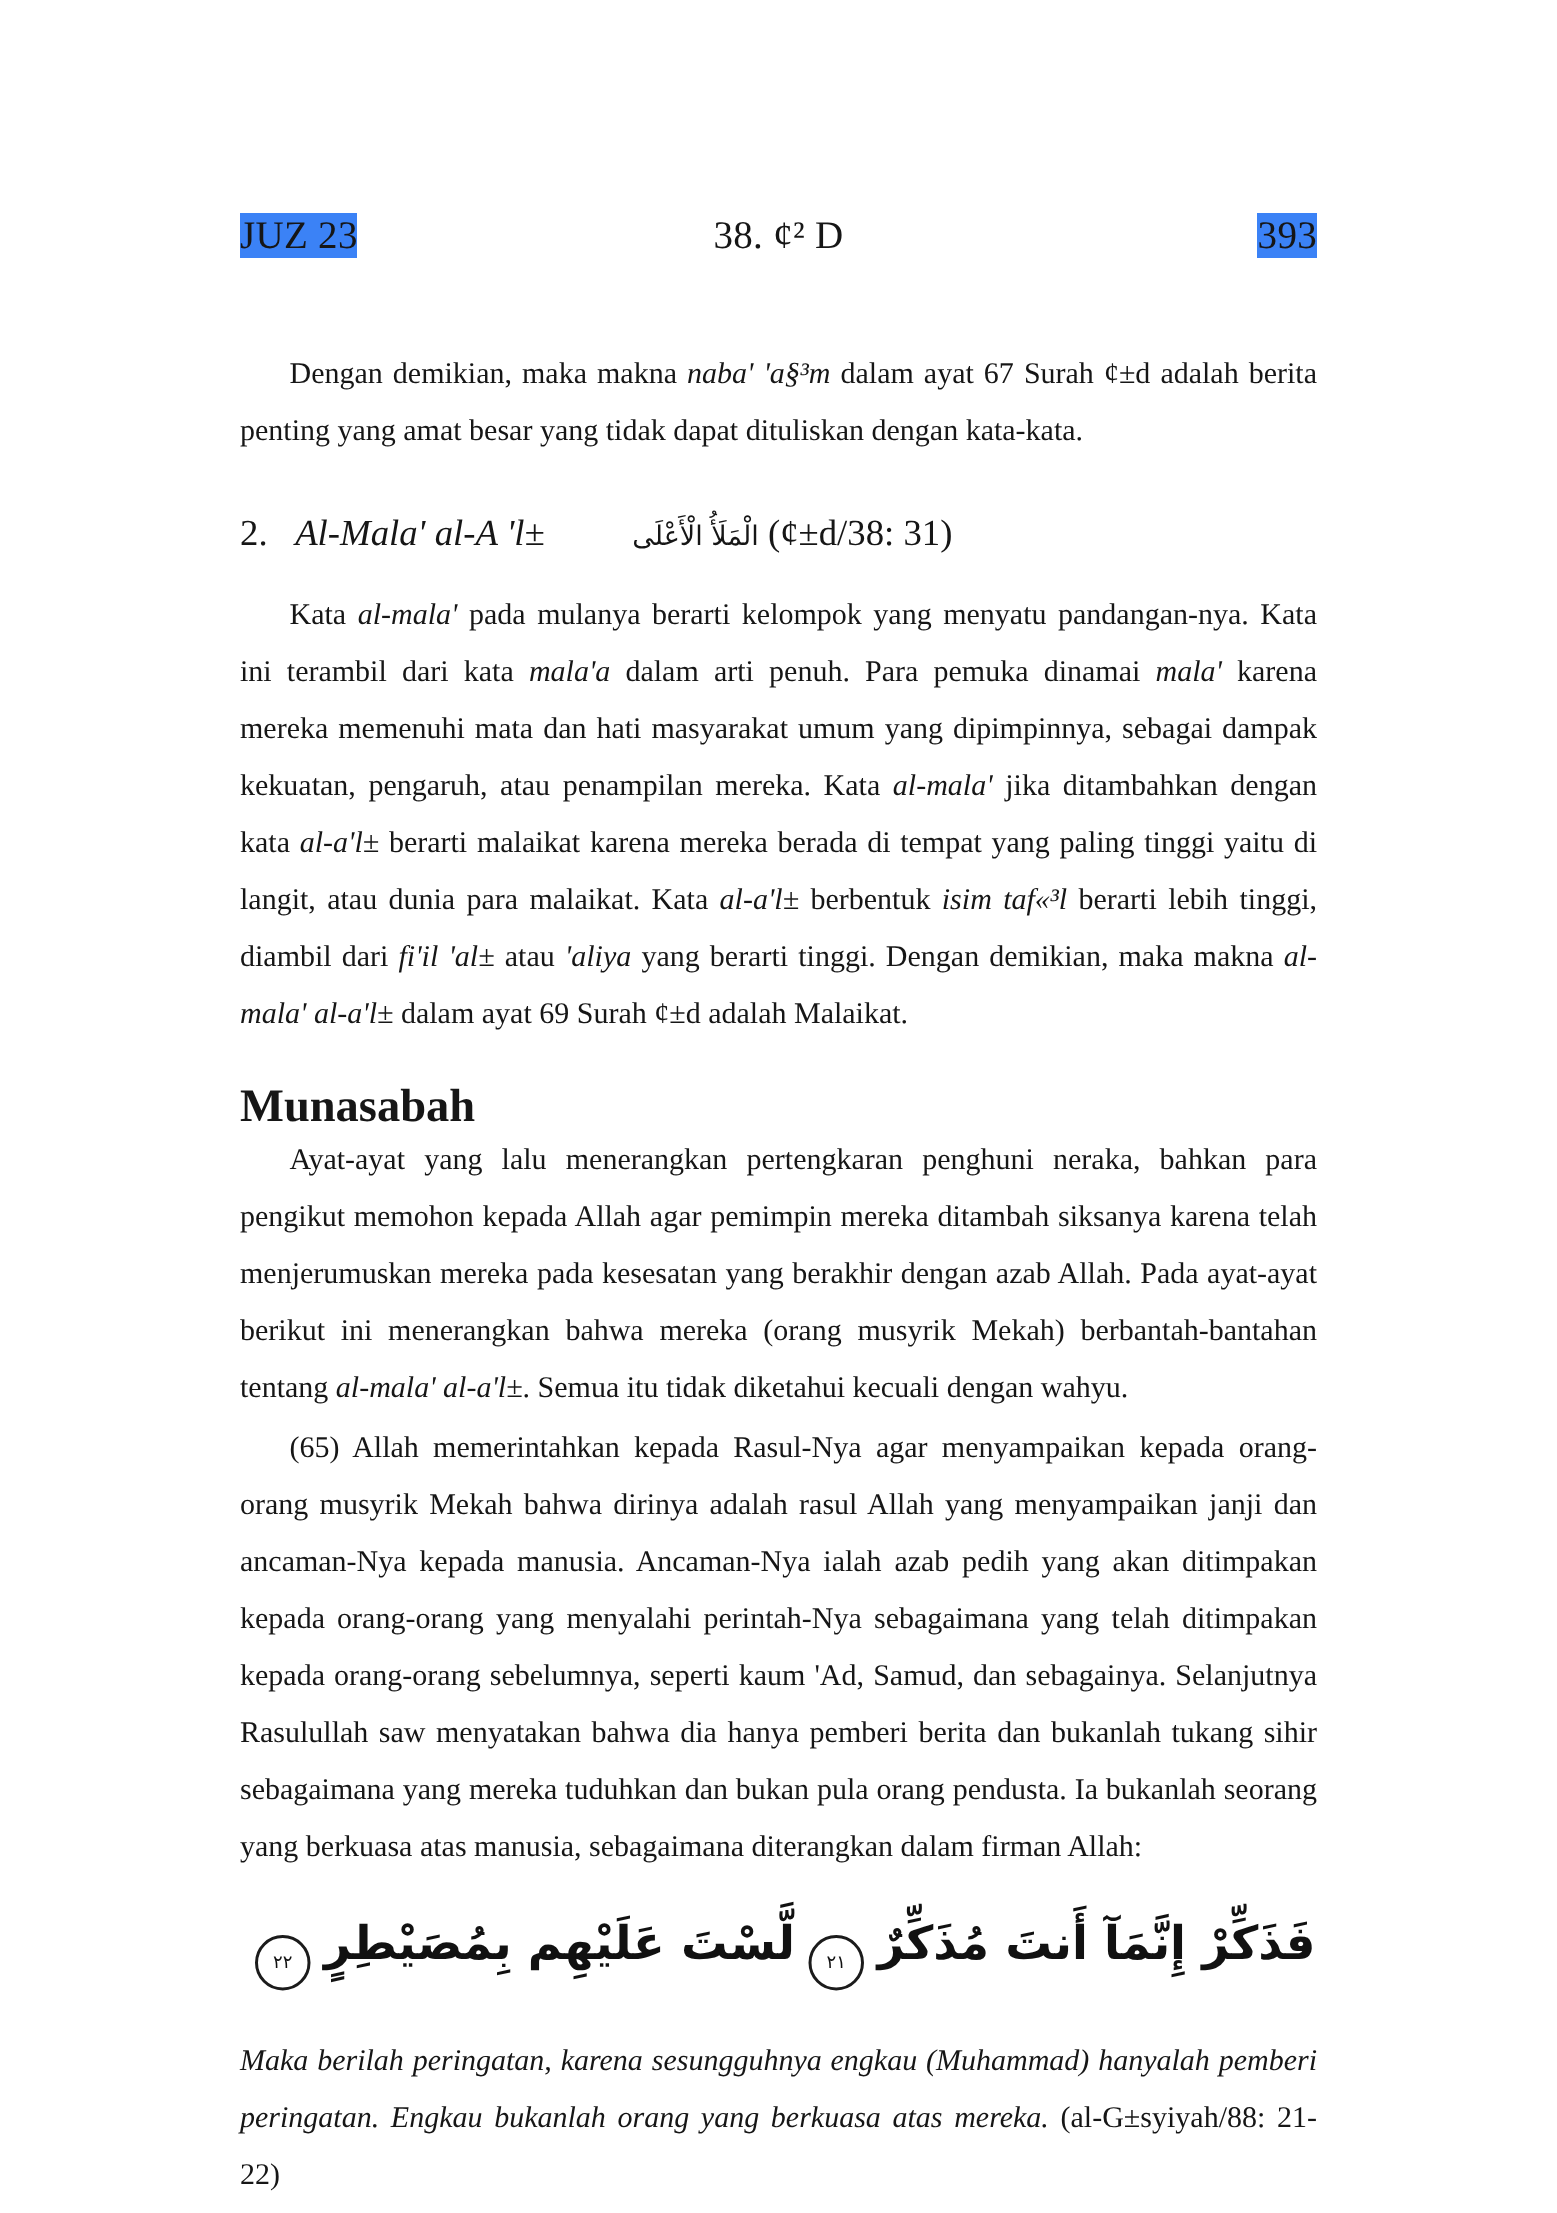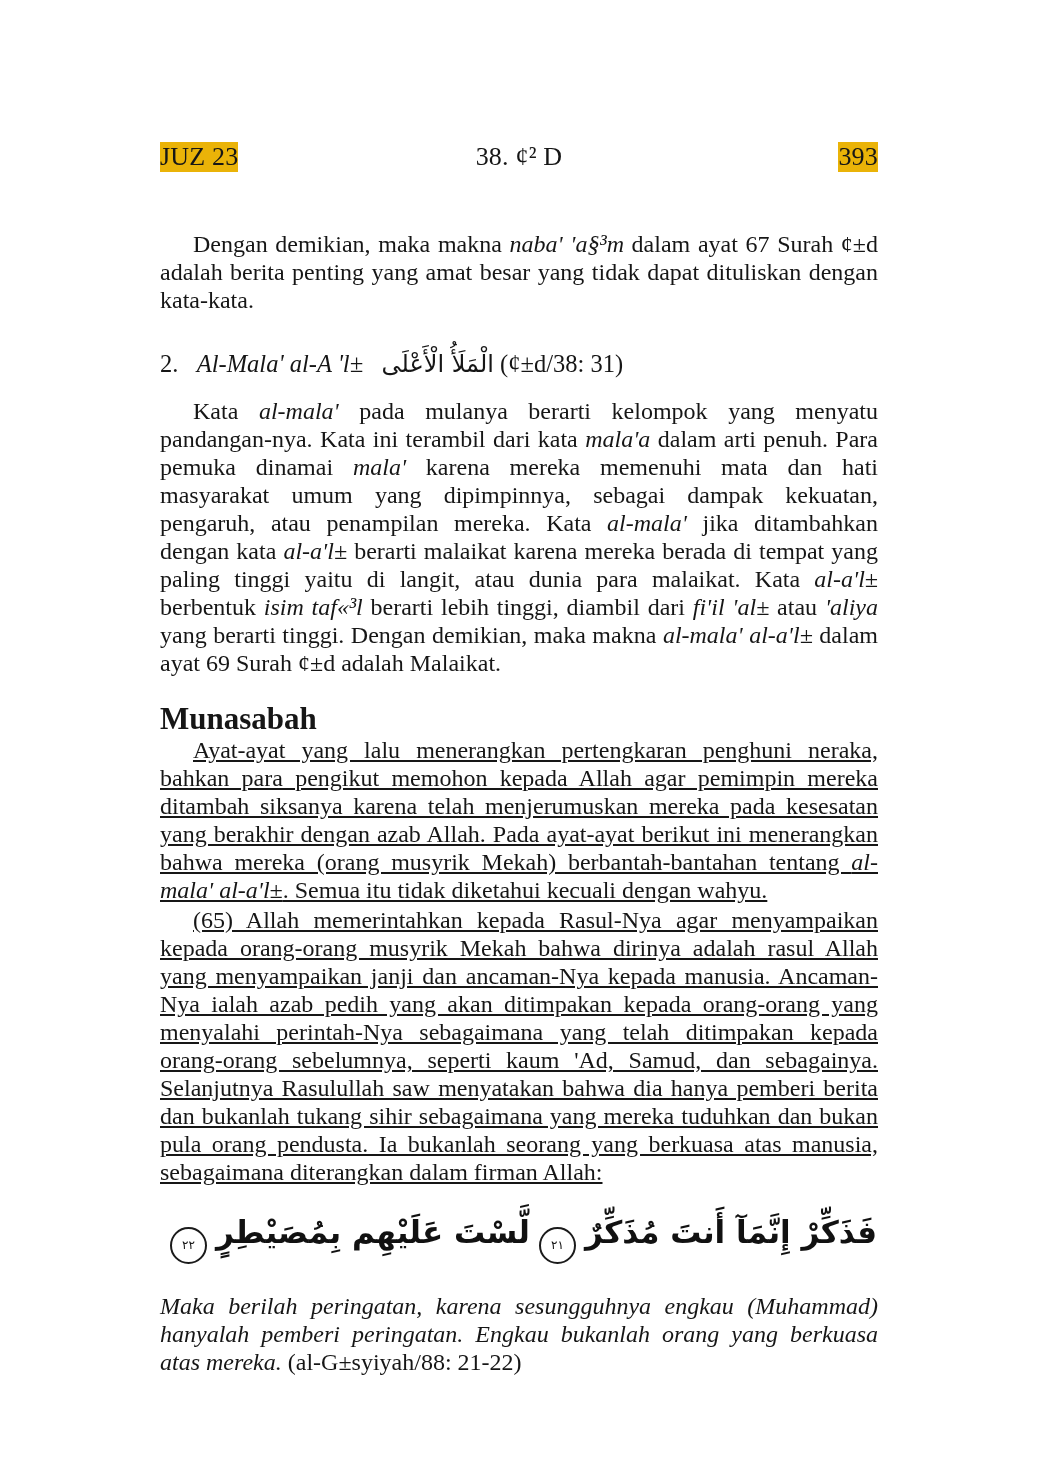--- a/index.html
+++ b/index.html
@@ -20,47 +20,48 @@
   }
   .page-header {
     display: flex;
     justify-content: space-between;
     align-items: baseline;
     font-size: 26px;
     letter-spacing: 0.2px;
   }
   .page-header .hdr-center { position: absolute; left: 0; right: 0; text-align: center; }
   .page-header { position: relative; }
-  .hdr-left, .hdr-right { position: relative; z-index: 1; background: #eab308; }
+  .hdr-left, .hdr-right { position: relative; z-index: 1; background: #3b82f6; }
   .body-par {
-    font-size: 24px;
-    line-height: 28px;
+    font-size: 20px;
+    line-height: 38px;
     text-align: justify;
   }
   .indent { text-indent: 33px; }
   .it { font-style: italic; }
   .section-title {
     font-size: 31px;
     font-weight: bold;
     margin-top: 27px;
     line-height: 30px;
   }
   .para-intro { margin-top: 58px; }
   .heading-line {
     margin-top: 30px;
     font-size: 24.5px;
     line-height: 40px;
     text-align: left;
   }
   .heading-line .ar {
     font-family: "DejaVu Sans", sans-serif;
-    font-size: 24px;
+    font-size: 18px;
+    margin-left: 40px;
   }
   .para-mala { margin-top: 13px; }
-  .para-after-title { margin-top: 2px; text-decoration: underline; }
+  .para-after-title { margin-top: 2px; }
   .arabic-verse {
     margin-top: 14px;
     text-align: center;
     direction: rtl;
     font-family: "DejaVu Sans", sans-serif;
     font-size: 31px;
     line-height: 64px;
     color: #111;
   }
   .arabic-verse .ar { letter-spacing: 0; font-weight: bold; }

